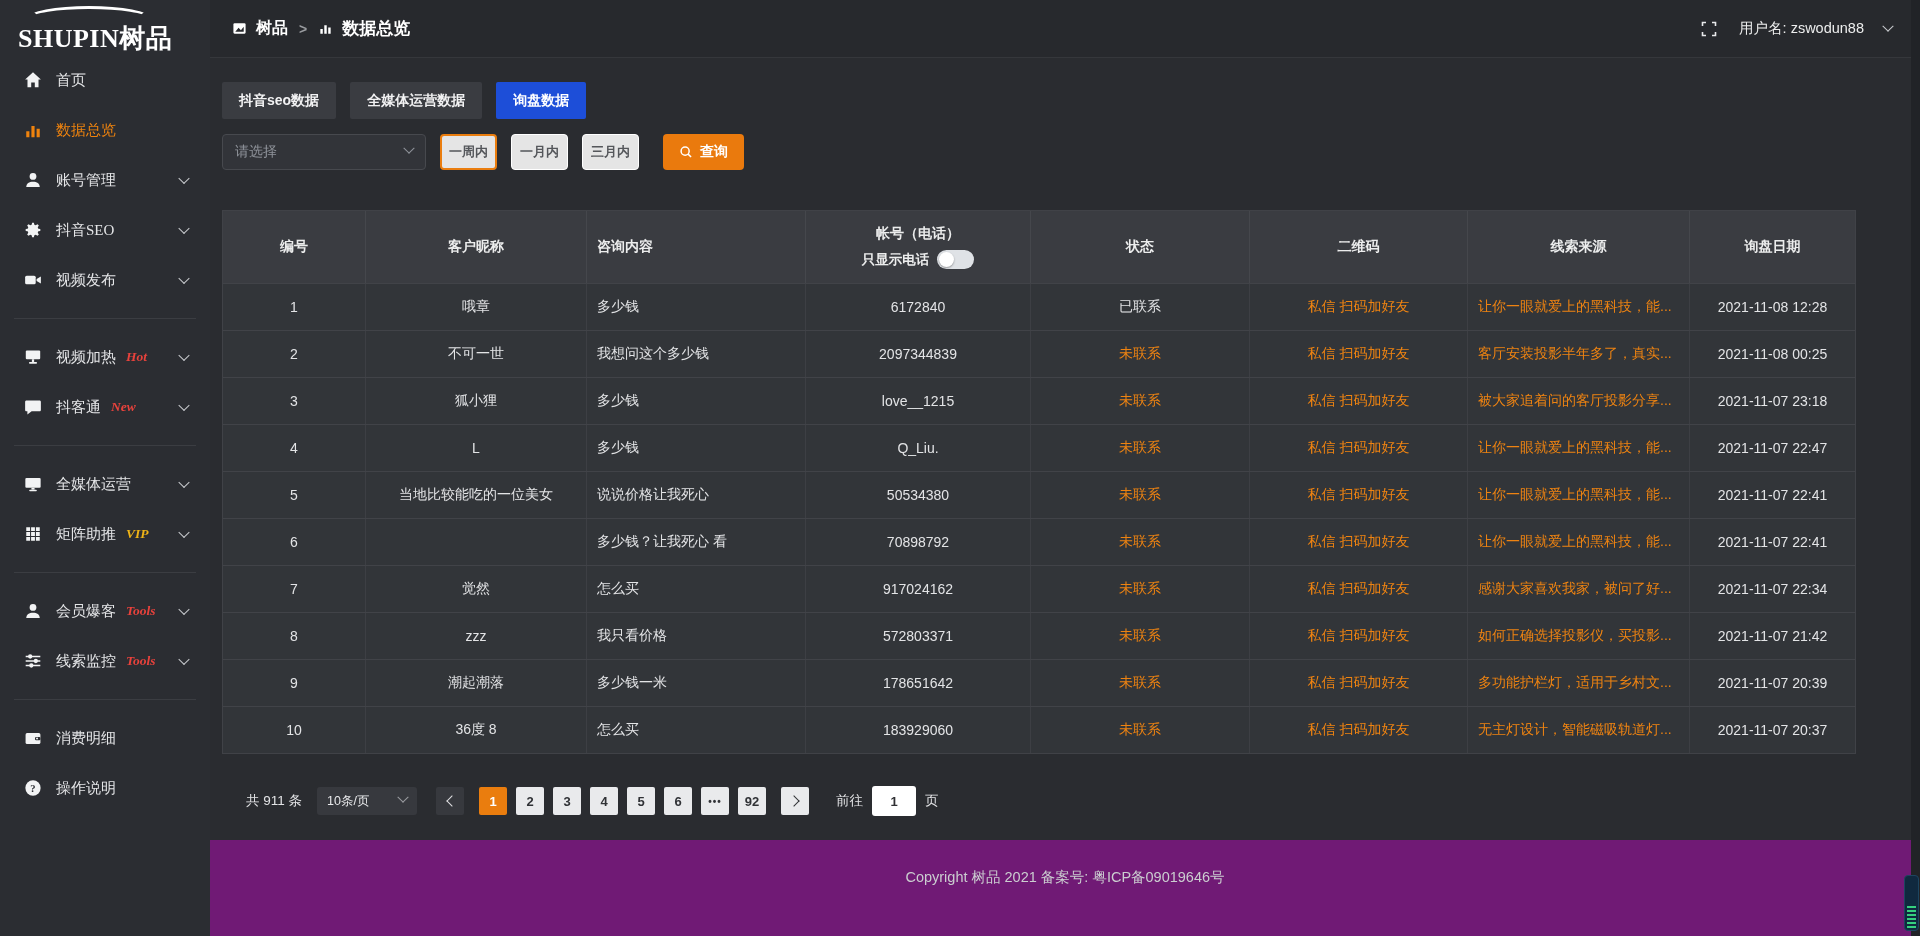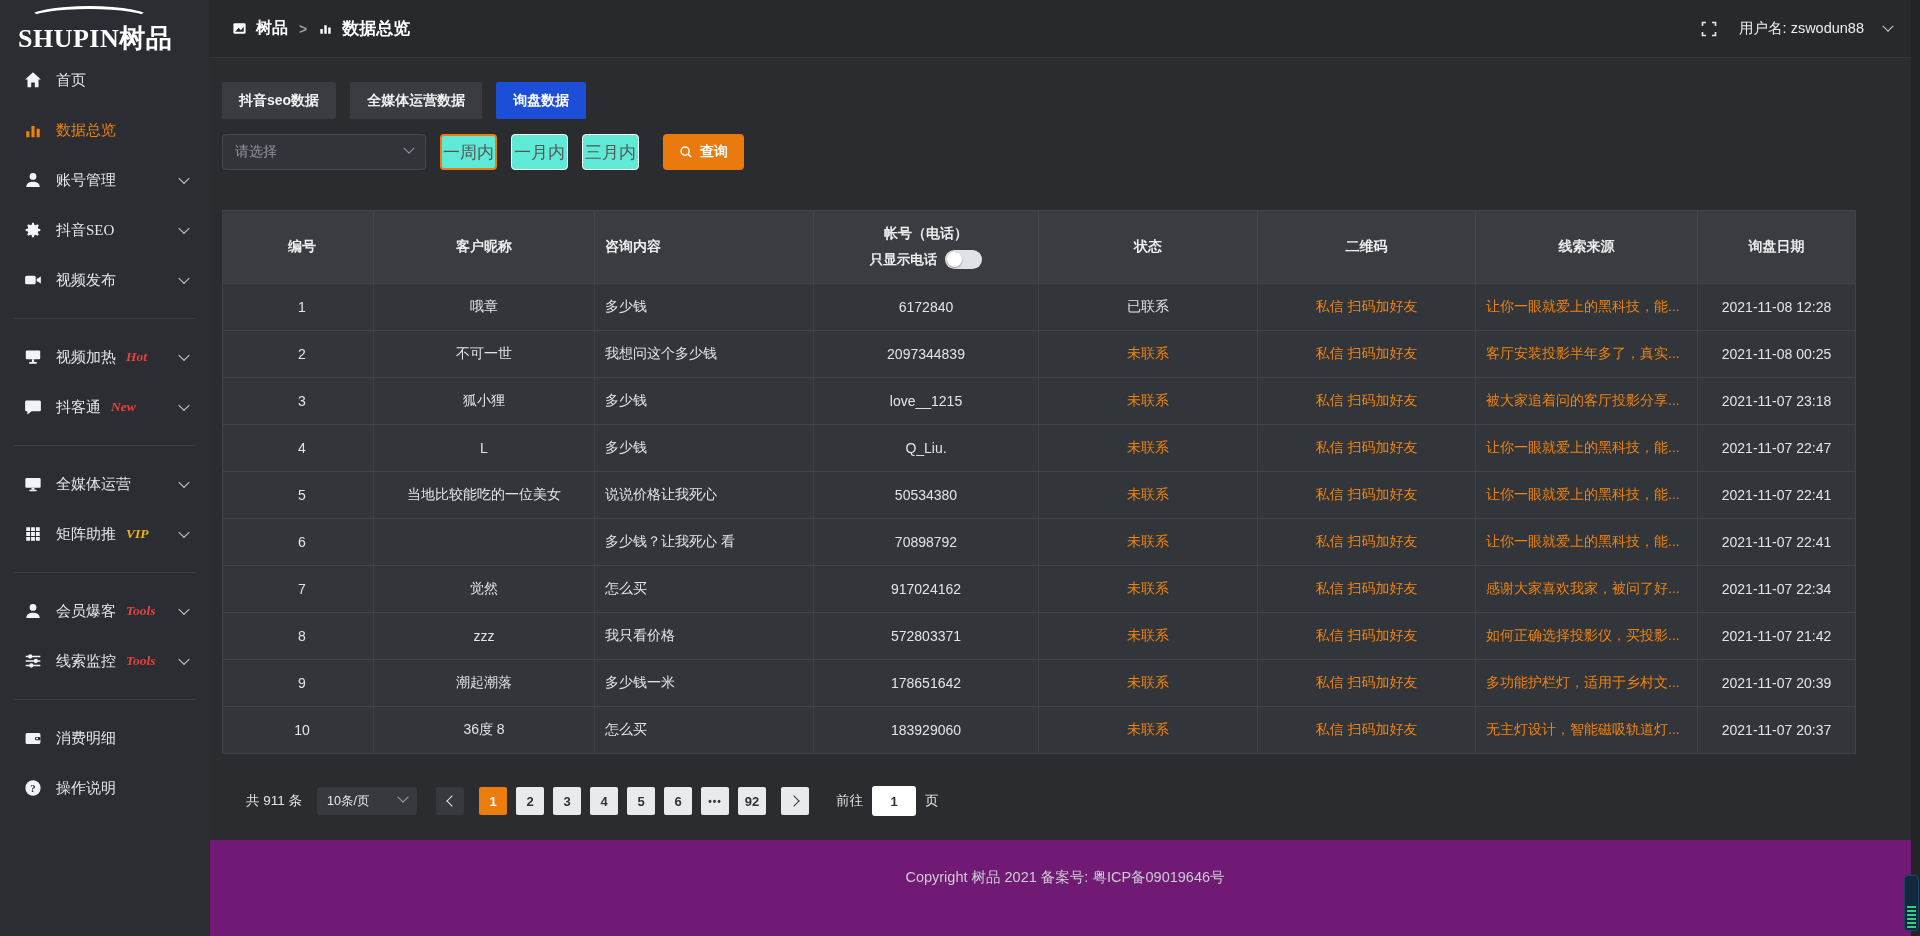--- a/index.html
+++ b/index.html
@@ -38,28 +38,28 @@
   
   .content{position:absolute;left:210px;top:58px;right:0;bottom:96px;padding:24px 0 0 12px;box-sizing:border-box;}
   .tabs{display:flex;gap:14px;}
   .tab{height:37px;padding:0 17px;display:flex;align-items:center;background:#3a3c41;color:#f2f2f3;
        font-size:14px;font-weight:bold;border-radius:2px;cursor:pointer;}
   .tab.active{background:#1d4ed8;color:#fff;}
   .filter{display:flex;align-items:center;gap:14px;margin-top:15px;}
   .select{width:204px;height:36px;box-sizing:border-box;background:#323439;border:1px solid #47494e;border-radius:4px;
           display:flex;align-items:center;justify-content:space-between;padding:0 12px;color:#8f939a;font-size:14px;cursor:pointer;}
   .select .chevd{border-color:#8f939a;margin-top:-3px;}
-  .pbtn{width:57px;height:36px;box-sizing:border-box;background:#5eead4;border:1px solid #fff;border-radius:4px;
-        display:flex;align-items:center;justify-content:center;color:#55575b;font-size:17px;font-weight:normal;cursor:pointer;}
+  .pbtn{width:57px;height:36px;box-sizing:border-box;background:#e5e5e5;border:1px solid #fff;border-radius:4px;
+        display:flex;align-items:center;justify-content:center;color:#55575b;font-size:13px;font-weight:bold;cursor:pointer;}
   .pbtn.active{border:2px solid #ea7d0e;}
   .qbtn{height:36px;padding:0 16px;margin-left:10px;background:#ea7a0d;border-radius:4px;color:#fff;
         display:flex;align-items:center;gap:7px;font-size:14px;font-weight:bold;cursor:pointer;}
   
   .table{margin-top:40px;width:1634px;background:#323539;border:1px solid #404247;box-sizing:border-box;}
-  .thead,.trow{display:grid;grid-template-columns:143px 221px 219px 225px 219px 218px 222px 1fr;padding-left:8px;}
+  .thead,.trow{display:grid;grid-template-columns:143px 221px 219px 225px 219px 218px 222px 1fr;}
   .thead{height:72px;background:#3a3c41;}
   .th{display:flex;flex-direction:column;align-items:center;justify-content:center;gap:7px;
       font-size:14px;font-weight:bold;color:#eceded;border-right:1px solid #45474c;}
   .th.left{align-items:flex-start;padding-left:10px;}
   .th:last-child{border-right:none;}
   .th .sub{display:flex;align-items:center;gap:8px;font-size:13.5px;}
   .tgl{width:37px;height:19px;border-radius:10px;background:#dfe2e6;position:relative;cursor:pointer;flex:none;}
   .tgl::after{content:"";position:absolute;left:2px;top:2px;width:15px;height:15px;border-radius:50%;background:#fff;
               box-shadow:0 1px 2px rgba(0,0,0,.35);}
   .trow{height:46px;border-top:1px solid #414348;}

